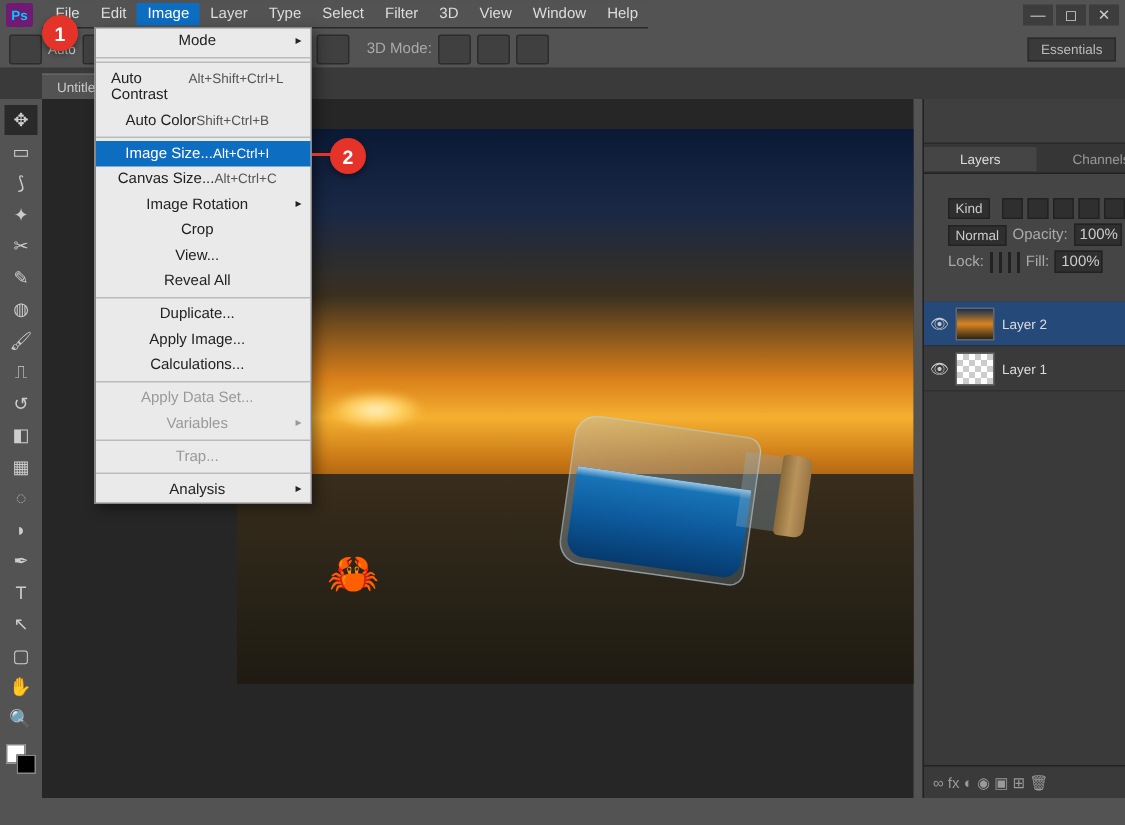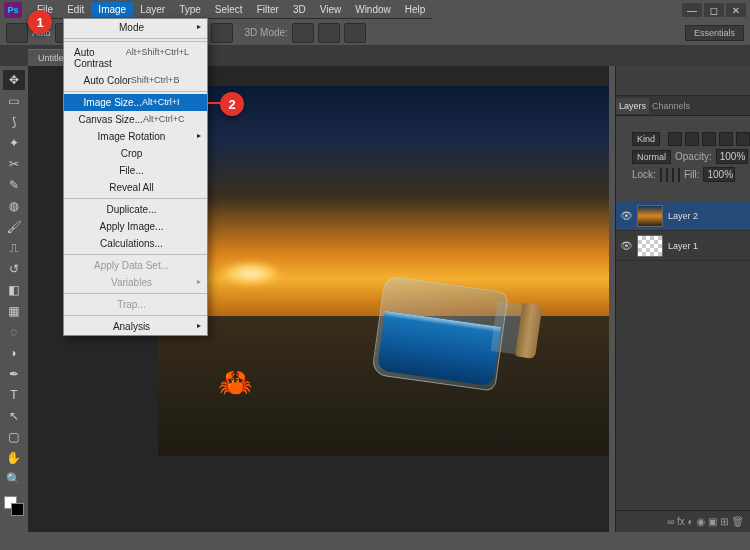--- a/index.html
+++ b/index.html
@@ -30,36 +30,36 @@
 .bottle{position:absolute;right:90px;bottom:60px;width:160px;height:130px;transform:rotate(8deg)}
 .bottle-body{position:absolute;left:0;top:20px;width:125px;height:100px;border-radius:15px 10px 10px 15px;background:linear-gradient(135deg,rgba(180,200,210,.4),rgba(100,130,150,.3));border:1px solid rgba(200,220,230,.5)}
 .bottle-neck{position:absolute;right:10px;top:30px;width:35px;height:50px;background:linear-gradient(90deg,rgba(150,180,200,.3),rgba(120,150,170,.4));border-radius:0 5px 5px 0}
 .cork{position:absolute;right:0;top:28px;width:20px;height:54px;background:linear-gradient(90deg,#8a6a3a,#b8935a,#9a7545);border-radius:3px 6px 6px 3px}
 .water{position:absolute;left:4px;bottom:4px;width:117px;height:60px;background:linear-gradient(180deg,#1a7abd 0%,#0d5a9d 50%,#063a6d 100%);border-radius:0 0 12px 12px;overflow:hidden}
 .water::before{content:"";position:absolute;top:0;left:0;right:0;height:6px;background:linear-gradient(180deg,rgba(255,255,255,.6),transparent)}
 .crab{position:absolute;left:60px;bottom:60px;width:50px;height:30px;color:#5a4a2a;font-size:28px}
 .rpanel{width:135px;background:#3f3f3f;border-left:1px solid #222;display:flex;flex-direction:column}
 .collapsed{height:30px;background:#3f3f3f;border-bottom:1px solid #2a2a2a}
 .panel-tabs{height:20px;background:#363636;display:flex;align-items:center;border-bottom:1px solid #222}
-.ptab{padding:3px 3px;color:#999;font-size:9px;cursor:pointer}
+.ptab{padding:3px 24px;color:#999;font-size:9px;cursor:pointer}
 .ptab.act{background:#454545;color:#ddd}
 .layer-opts{padding:16px;background:#454545;font-size:9px;color:#ccc}
 .lrow{display:flex;align-items:center;gap:4px;margin-bottom:3px}
 .lsel{background:#2f2f2f;border:1px solid #222;color:#ccc;padding:1px 4px;font-size:9px;flex:1}
 .llab{color:#aaa}
 .lval{background:#2f2f2f;border:1px solid #222;padding:1px 3px;width:32px;text-align:right}
 .layer-list{flex:1;background:#3a3a3a}
 .layer{height:30px;display:flex;align-items:center;padding:0 4px;gap:5px;border-bottom:1px solid #2f2f2f}
 .layer.sel{background:#254a7a}
 .eye{width:12px;height:12px;color:#ccc;font-size:10px}
 .thumb{width:26px;height:22px;background:#222;border:1px solid #666}
 .thumb.img{background:linear-gradient(180deg,#1a3050 0%,#d98520 50%,#2a2418 100%)}
 .thumb.blank{background:repeating-conic-gradient(#ccc 0 25%,#fff 0 50%) 0 0/8px 8px}
 .lname{color:#ddd;font-size:9px}
-.layer-foot{height:22px;background:#3a3a3a;border-top:1px solid #222;display:flex;align-items:center;justify-content:flex-end;gap:6px;padding:0 6px;color:#999;font-size:9px}
+.layer-foot{height:22px;background:#3a3a3a;border-top:1px solid #222;display:flex;align-items:center;gap:6px;padding:0 6px;color:#999;font-size:9px}
 .dropdown{position:absolute;left:63px;top:18px;width:145px;background:#eaeaea;border:1px solid #888;box-shadow:3px 3px 8px rgba(0,0,0,.4);z-index:100}
 .dd-item{padding:3px 18px 3px 10px;color:#222;font-size:10px;display:flex;justify-content:center;cursor:pointer;position:relative}
 .dd-item.hl{background:#0d6dc1;color:#fff}
 .dd-item.dis{color:#999}
 .dd-sep{height:1px;background:#bbb;margin:2px 0}
 .dd-arrow::after{content:"▸";position:absolute;right:6px;font-size:8px}
 .shortcut{color:#555;font-size:9px}
 .dd-item.hl .shortcut{color:#fff}
 .callout{position:absolute;width:24px;height:24px;background:#e5332a;border-radius:50%;display:flex;align-items:center;justify-content:center;color:#fff;font-weight:bold;font-size:13px;z-index:200;box-shadow:0 2px 4px rgba(0,0,0,.4)}
 .c1{left:28px;top:10px}
@@ -233,21 +233,21 @@
       <span>Canvas Size...</span>
       <span class="shortcut">Alt+Ctrl+C</span>
     </div>
     <div class="dd-item dd-arrow">
       <span>Image Rotation</span>
     </div>
     <div class="dd-item">
       <span>Crop</span>
     </div>
     <div class="dd-item">
-      <span>File...</span>
+      <span>View...</span>
     </div>
     <div class="dd-item">
       <span>Reveal All</span>
     </div>
     <div class="dd-sep"></div>
     <div class="dd-item">
       <span>Duplicate...</span>
     </div>
     <div class="dd-item">
       <span>Apply Image...</span>

